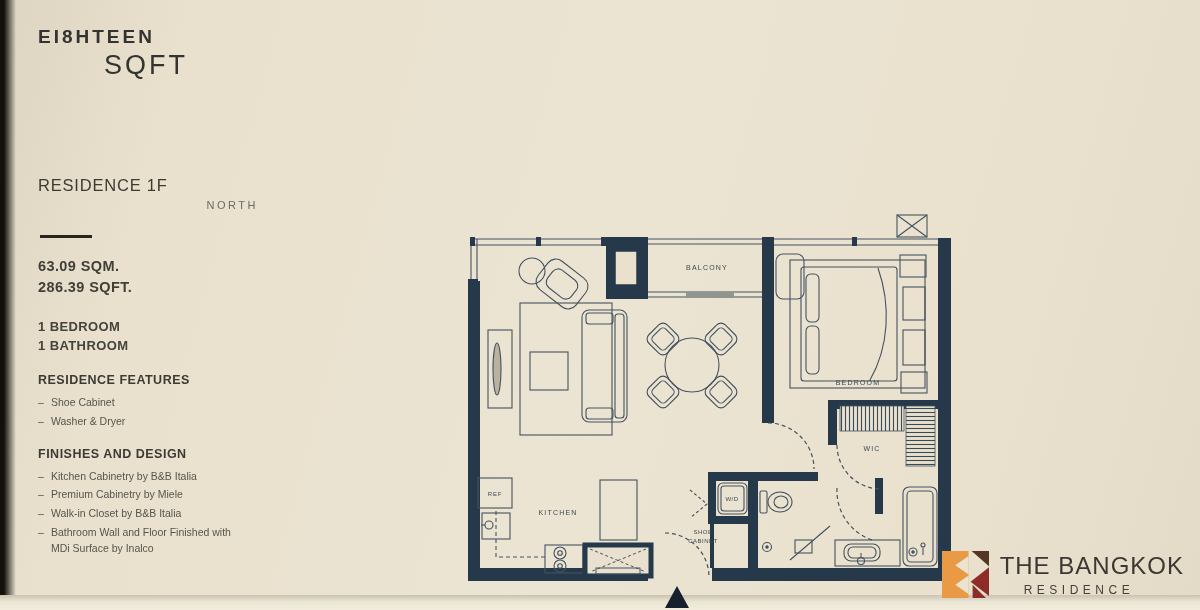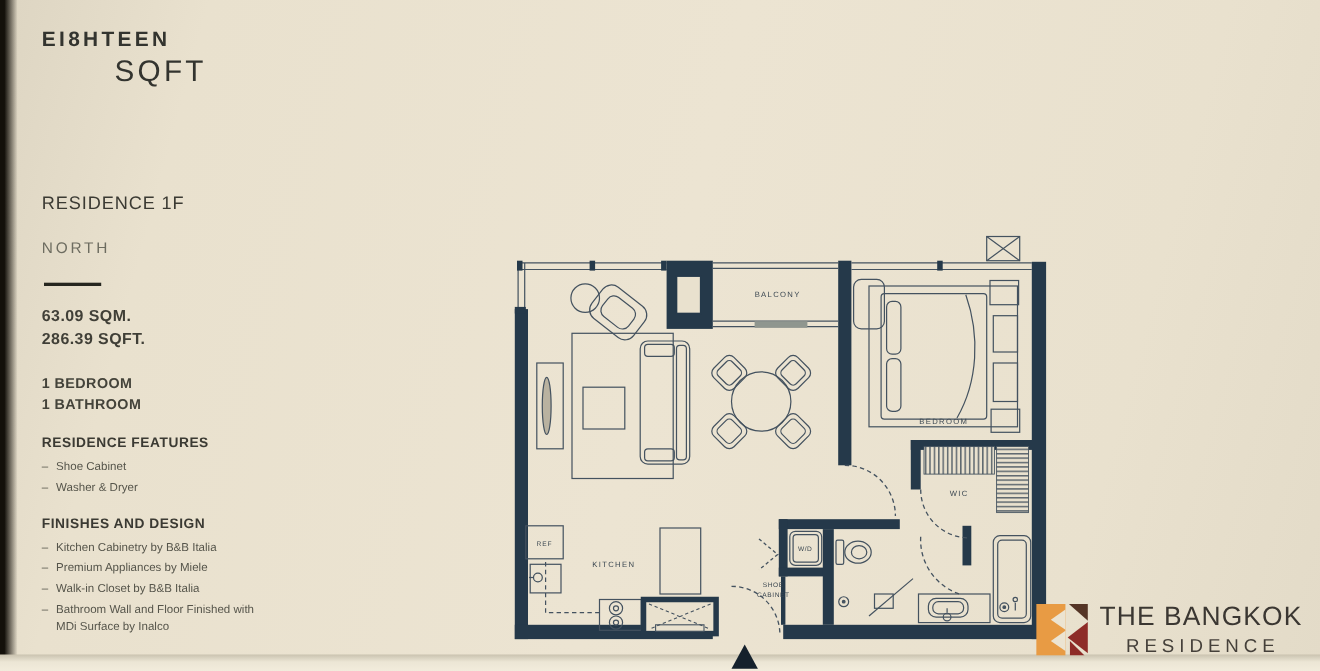--- a/index.html
+++ b/index.html
@@ -20,42 +20,42 @@
   .edge-bottom {
     position:absolute; left:0; bottom:0; width:100%; height:15px;
     background:linear-gradient(180deg,#c9c2af 0%,#ece6d5 45%,#f2ecdc 100%);
   }
   
   .brand { position:absolute; left:38px; top:26px; width:150px; color:#33342f; }
   .brand .l1 { font-size:19px; letter-spacing:3px; font-weight:700; }
   .brand .l2 { font-size:27px; letter-spacing:3px; font-weight:500; text-align:right; margin-top:2px; }
   .sidebar { position:absolute; left:38px; top:176px; width:220px; }
   .sb-title { font-size:16.5px; font-weight:400; letter-spacing:0.8px; color:#3b3a33; }
-  .sb-sub { font-size:14px; letter-spacing:2.5px; color:#6d6c60; margin-top:22px; }
+  .sb-sub { font-size:11px; letter-spacing:2.5px; color:#6d6c60; margin-top:4px;text-align:right; }
   .divider { width:52px; height:3px; background:#26261f; margin:24px 0 20px 2px; }
   .sb-floor { font-size:15.5px; font-weight:700; letter-spacing:0.6px; }
   .sb-area { font-size:14.5px; font-weight:700; letter-spacing:0.4px; margin-top:5px; color:#403f37; }
   .sb-rooms { font-size:13px; font-weight:600; letter-spacing:0.4px; margin-top:4px; color:#44433a; }
   .gap-s { height:14px; } .gap-m { height:20px; }
   .sb-section { font-size:12.5px; font-weight:700; letter-spacing:0.5px; margin-bottom:8px; color:#3b3a33; }
   ul.sb-list { list-style:none; }
   ul.sb-list li {
     font-size:10.5px; color:#56554b; line-height:1.5;
     padding-left:13px; position:relative; margin-bottom:3px; max-width:200px;
   }
   ul.sb-list li::before { content:"–"; position:absolute; left:0; top:0; color:#56554b; }
   
   .plan { position:absolute; left:460px; top:195px; }
   .plan text { fill:#3c4852; font-family:"Liberation Sans", sans-serif; }
   
   .logo { position:absolute; right:16px; bottom:12px; display:flex; align-items:center; }
   .logo-mark { width:47px; height:47px; margin-right:11px; flex:none; }
   .logo-text { display:flex; flex-direction:column; }
   .logo-title { font-size:24px; letter-spacing:1px; color:#3b3732; font-weight:500; }
-  .logo-sub { font-size:17px; letter-spacing:4.5px; color:#45403a; font-weight:500; margin-top:3px;padding-left:24px; }
+  .logo-sub { font-size:12px; letter-spacing:4.5px; color:#45403a; font-weight:500; margin-top:3px;padding-left:24px; }
 </style>
 </head>
 <body>
 
 <div class="page">
   <div class="edge-left"></div>
   <div class="edge-bottom"></div>
 
   <div class="brand">
     <div class="l1">EI8HTEEN</div>
@@ -74,21 +74,21 @@
     <div class="gap-m"></div>
     <div class="sb-section">RESIDENCE FEATURES</div>
     <ul class="sb-list">
       <li>Shoe Cabinet</li>
       <li>Washer &amp; Dryer</li>
     </ul>
     <div class="gap-s"></div>
     <div class="sb-section">FINISHES AND DESIGN</div>
     <ul class="sb-list">
       <li>Kitchen Cabinetry by B&amp;B Italia</li>
-      <li>Premium Appliances by Miele</li>
+      <li>Premium Cabinetry by Miele</li>
       <li>Walk-in Closet by B&amp;B Italia</li>
       <li>Bathroom Wall and Floor Finished with MDi Surface by Inalco</li>
     </ul>
 
   </div>
 
   <svg class="plan" width="505" height="420" viewBox="0 0 505 420">
     <defs>
       <pattern id="hatchV" width="4" height="6" patternUnits="userSpaceOnUse">
         <rect width="4" height="6" fill="#e9e1ce"></rect>

